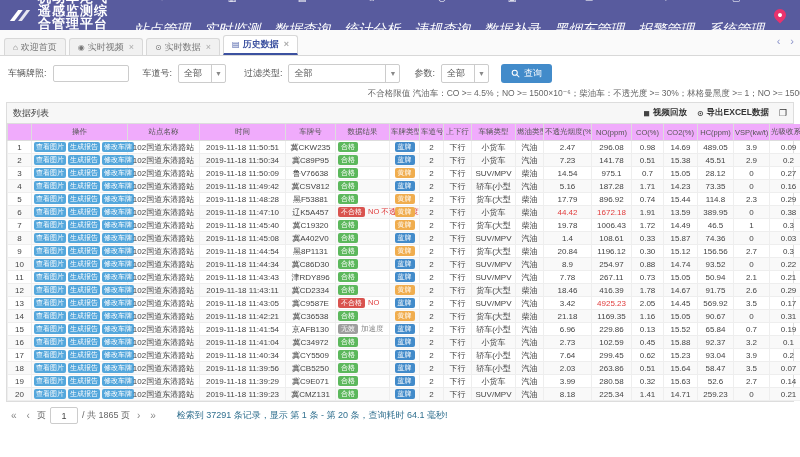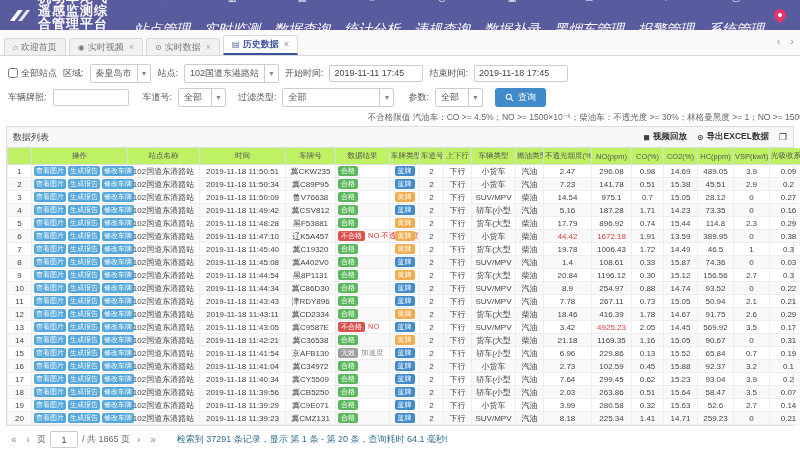--- a/index.html
+++ b/index.html
@@ -56,21 +56,21 @@
   .panel{margin:0 6px;border:1px solid #ddd;}
   .panel-head{height:20px;background:#f7f7f7;border-bottom:1px solid #ddd;display:flex;
               align-items:center;padding:0 6px;font-size:9px;justify-content:center;}
   .panel-title{color:#444;}
   .panel-actions{margin-left:auto;display:flex;gap:10px;align-items:center;}
   .pbtn{display:flex;align-items:center;gap:3px;color:#333;font-size:8.5px;font-weight:bold;cursor:pointer;}
   .pbtn .p-icon{font-size:8px;color:#444;}
 
   
   table{border-collapse:collapse;table-layout:fixed;width:100%;font-size:8px;}
-  thead th{background:#bef264;border:1px solid #ddd;border-top:none;font-weight:normal;color:#555;
+  thead th{background:#f0abfc;border:1px solid #ddd;border-top:none;font-weight:normal;color:#555;
            font-size:7.5px;height:16px;padding:0 1px;white-space:nowrap;overflow:hidden;}
   tbody td{border:1px solid #eee;border-top:none;height:12px;padding:0 2px;text-align:center;
            white-space:nowrap;overflow:hidden;color:#444;}
   tbody tr:nth-child(even){background:#f9f9f9;}
   td.c-ops{text-align:left;overflow:visible;}
   td.c-result{text-align:left;overflow:visible;}
   .opbtn{display:inline-block;background:var(--op-button);color:#fff;border-radius:2px;font-size:7px;
          padding:1px 2px;margin-right:2px;cursor:pointer;line-height:1.1;}
   .badge{display:inline-block;color:#fff;border-radius:2px;font-size:7px;padding:1px 3px;line-height:1.1;}
   .b-ok{background:var(--pass-green);}
@@ -169,48 +169,28 @@
         <span class="t-close">×</span>
       </div>
     <div class="tab-scroll">
       <span>‹</span>
       <span>›</span>
     </div>
   </div>
 
   <div class="filters">
     <div class="frow">
-      <label class="chk">
-        <input type="checkbox" style="">
-        <span>全部站点</span>
-      </label>
-      <span class="flabel">区域:</span>
-      <div class="select">
-          <span class="sval">秦皇岛市</span>
-          <span class="caret">▼</span>
-        </div>
-      <span class="flabel">站点:</span>
-      <div class="select">
-          <span class="sval">102国道东港路站</span>
-          <span class="caret">▼</span>
-        </div>
-      <span class="flabel">开始时间:</span>
-      <input class="tinput" style="width: 84px;" value="2019-11-11 17:45">
-      <span class="flabel">结束时间:</span>
-      <input class="tinput" style="width: 84px;" value="2019-11-18 17:45">
-    </div>
-    <div class="frow">
       <span class="flabel">车辆牌照:</span>
       <input class="tinput" style="width: 66px;" value="">
       <span class="flabel" style="margin-left:8px">车道号:</span>
       <div class="select">
           <span class="sval" style="min-width:22px">全部</span>
           <span class="caret">▼</span>
         </div>
-      <span class="flabel" style="margin-left:6px">过滤类型:</span>
+      <span class="flabel" style="margin-left:12px">过滤类型:</span>
       <div class="select">
           <span class="sval" style="min-width:86px">全部</span>
           <span class="caret">▼</span>
         </div>
       <span class="flabel" style="margin-left:8px">参数:</span>
       <div class="select">
           <span class="sval" style="min-width:22px">全部</span>
           <span class="caret">▼</span>
         </div>
       <button class="btn-search">

